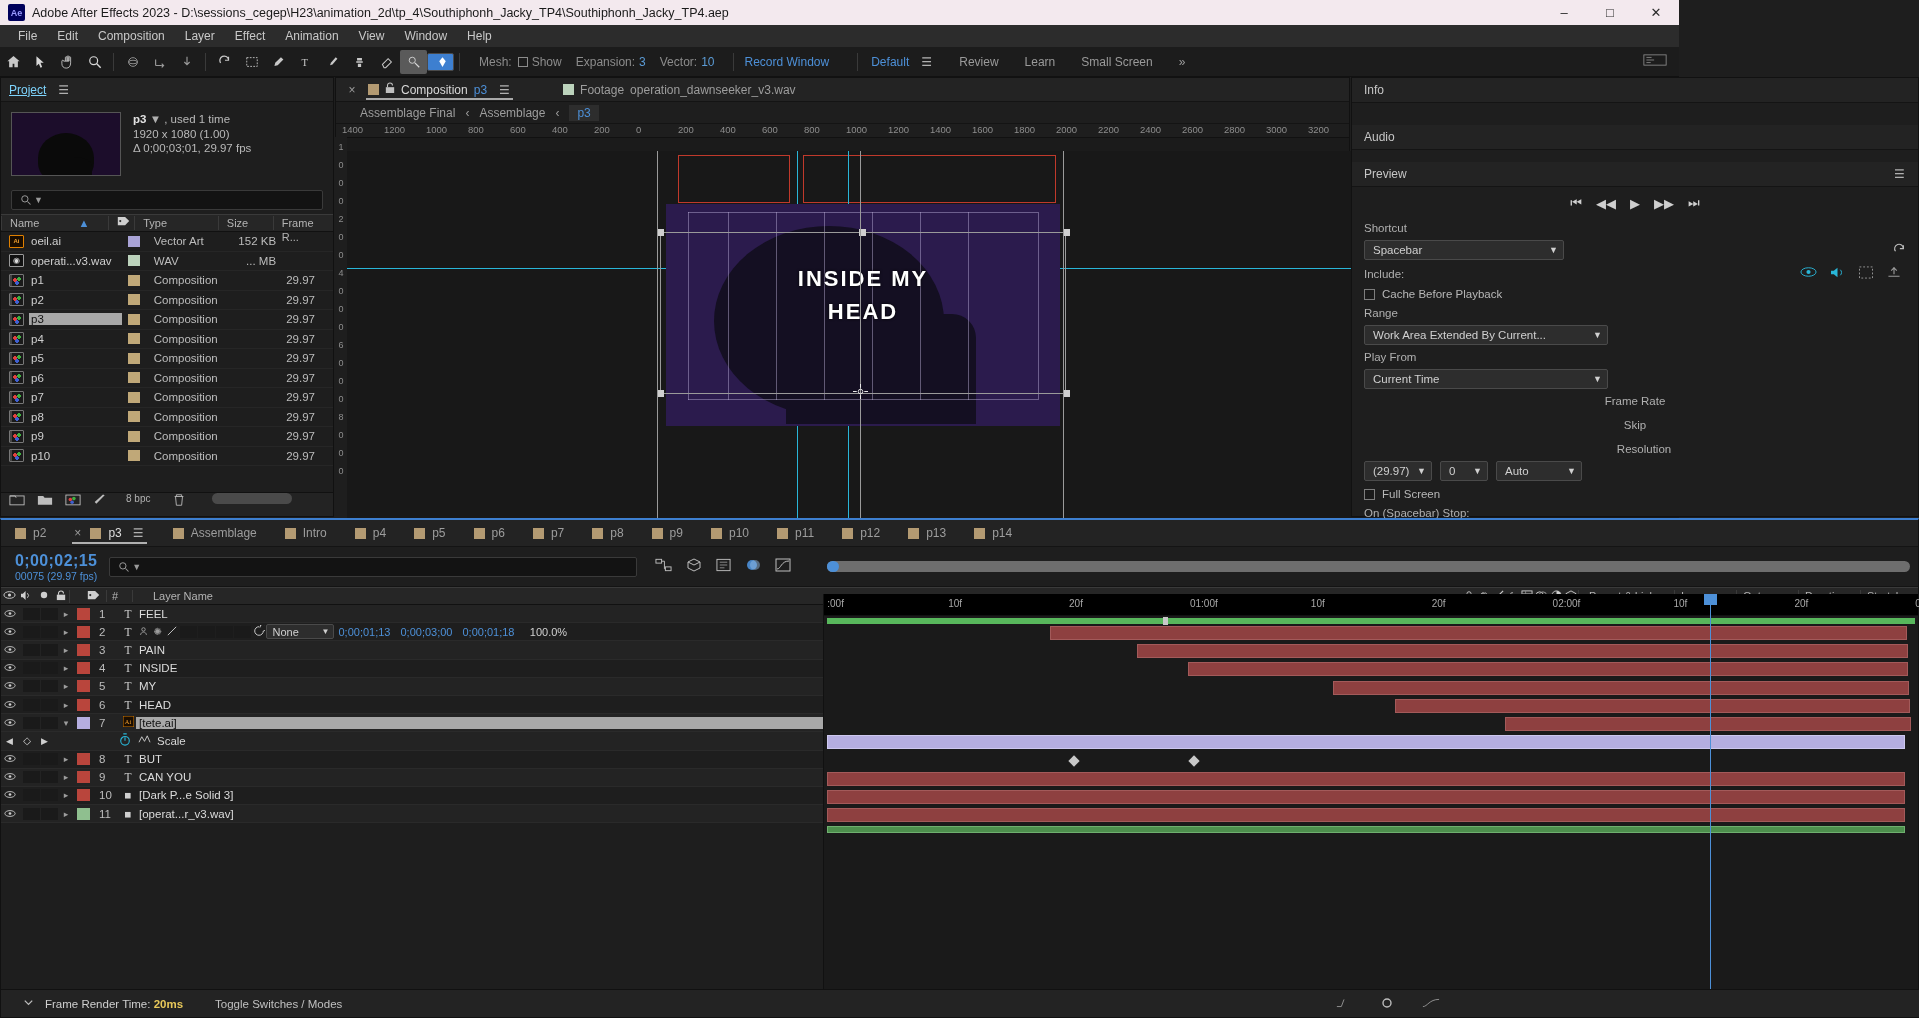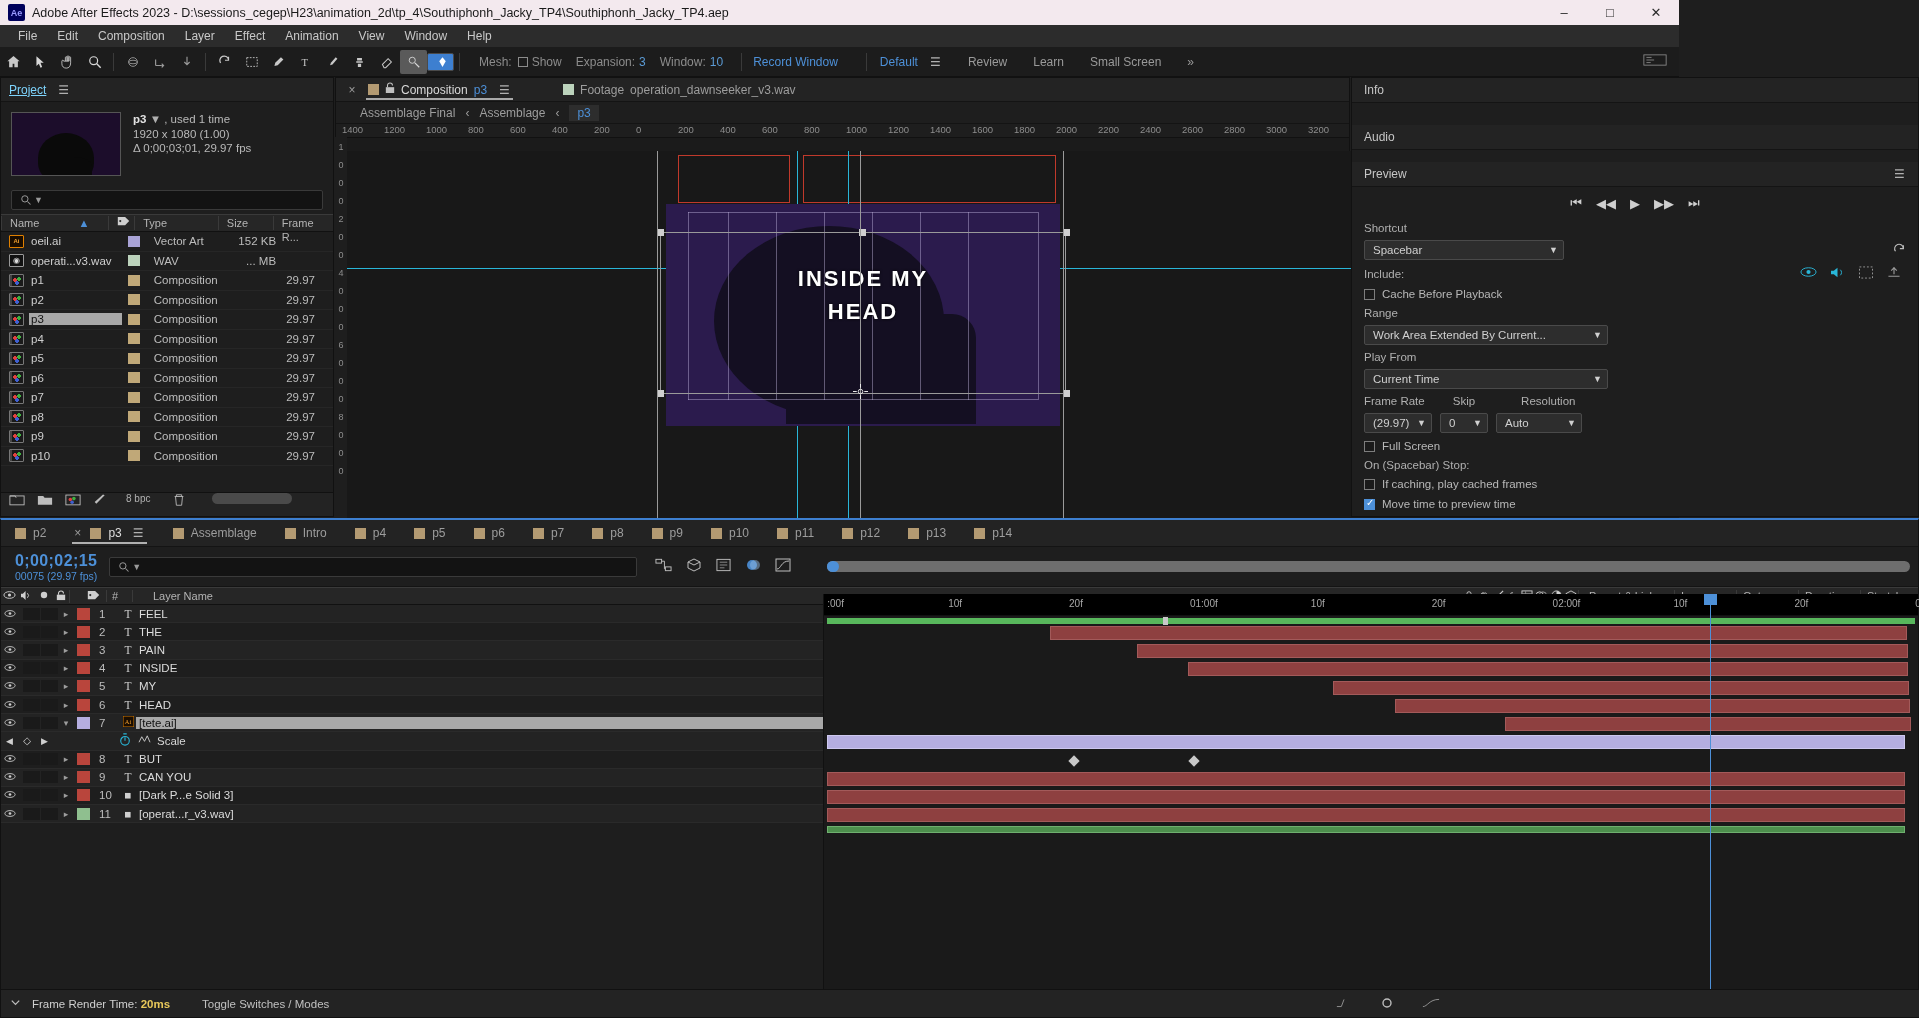--- a/index.html
+++ b/index.html
@@ -152,21 +152,21 @@
   .tl-ruler { height:22px; position:relative; background:#000000; border-bottom:1px solid #111;}
   .tl-ruler span { position:absolute; top:4px; font-size:10px; color:#a8a8a8;}
   .bar { position:absolute; height:14px; background:#8e4040; border:1px solid #a35a5a;}
   .bar.purple { background:#b5aee0; border-color:#cdc8ee;}
   .bar.green { background:#3f7d3f; border-color:#57a257; height:7px;}
   .wbar { position:absolute; height:6px; background:#58b75c; }
   .cti { position:absolute; top:0; bottom:0; width:1px; background:#4d90d8; }
   .cti-head { position:absolute; top:0; width:13px; height:11px; background:#4d90d8; margin-left:-6px;}
   .kf { position:absolute; width:8px; height:8px; background:#c8c8c8; transform:rotate(45deg);}
   .tl-foot { position:absolute; left:0; bottom:0; width:1919px; height:28px; background:#232323;
-      border-top:1px solid #111; display:flex; align-items:center; gap:10px; padding-left:8px; font-size:11.5px;}
+      border-top:1px solid #111; display:flex; align-items:center; gap:10px; padding-left:21px; font-size:11.5px;}
   .frt { color:#cfcfcf; }
   .frt b { color:#e8c85a; font-weight:bold;}
   .toggle-sw { color:#c0c0c0; margin-left:22px; }
 </style>
 </head>
 <body>
 
 <div class="app">
 
   <div class="titlebar">
@@ -278,21 +278,21 @@
       <svg width="13" height="14" viewBox="0 0 16 16">
           <path d="M8 2l4 5-4 7-4-7z" fill="#fff"></path>
         </svg>
     </div>
     <div class="tsep"></div>
     <span class="tb-label">Mesh:</span>
     <span class="checkbox-sm"></span>
     <span class="tb-label" style="margin-left:0">Show</span>
     <span class="tb-label">Expansion:</span>
     <span class="tb-val">3</span>
-    <span class="tb-label">Window:</span>
+    <span class="tb-label">Vector:</span>
     <span class="tb-val">10</span>
     <div class="tsep" style="margin-left:18px;"></div>
     <span class="tb-blue" style="margin-left:6px;">Record Window</span>
     <div class="tsep" style="margin-left:28px;"></div>
     <span class="tb-blue" style="margin-left:8px;">Default</span>
     <span class="hamb">☰</span>
     <span class="tb-grey">Review</span>
     <span class="tb-grey">Learn</span>
     <span class="tb-grey">Small Screen</span>
     <span class="tb-grey">»</span>
@@ -732,21 +732,21 @@
     </div>
     <div class="rrow">
       <span class="rlabel">Play From</span>
     </div>
     <div class="rrow">
       <div class="dd" style="width:244px;">
         <span>Current Time</span>
           <span style="font-size:9px;">▼</span>
       </div>
     </div>
-    <div class="rrow" style="gap:28px;">
+    <div class="rrow" style="gap:12px;flex-direction:column;">
       <span class="rlabel">Frame Rate</span>
       <span class="rlabel">Skip</span>
       <span class="rlabel" style="margin-left:18px;">Resolution</span>
     </div>
     <div class="rrow" style="gap:8px;">
       <div class="dd" style="width:68px;">
         <span>(29.97)</span>
           <span style="font-size:9px;">▼</span>
         </div>
       <div class="dd" style="width:48px;">
@@ -998,21 +998,20 @@
               <ellipse cx="7" cy="5" rx="6" ry="3.4" stroke="#cfcfcf" fill="none"></ellipse>
               <circle cx="7" cy="5" r="1.6" fill="#cfcfcf"></circle>
             </svg></span>
           <span style="width:5px;"></span>
           <span class="cellbox"></span>
           <span class="cellbox"></span>
           <span class="tw">▸</span>
           <span class="lcolor" style="background:#b9453c"></span>
           <span class="lnum">2</span>
           <span class="ltype">T</span>
-          <span class="lname">THE</span>
           <span class="sw"><svg width="11" height="10" viewBox="0 0 14 12">
               <circle cx="7" cy="4" r="2.2" stroke="#b0b0b0" fill="none"></circle>
               <path d="M3.3 11c0-2 1.7-3.6 3.7-3.6s3.7 1.6 3.7 3.6" stroke="#b0b0b0" fill="none"></path>
             </svg></span>
           <span class="sw">✺</span>
           <span class="sw"><svg width="10" height="10" viewBox="0 0 12 12">
               <path d="M1 11L11 1" stroke="#c0c0c0" stroke-width="1.2"></path>
             </svg></span>
           <span class="cellbox"></span>
           <span class="cellbox"></span>

